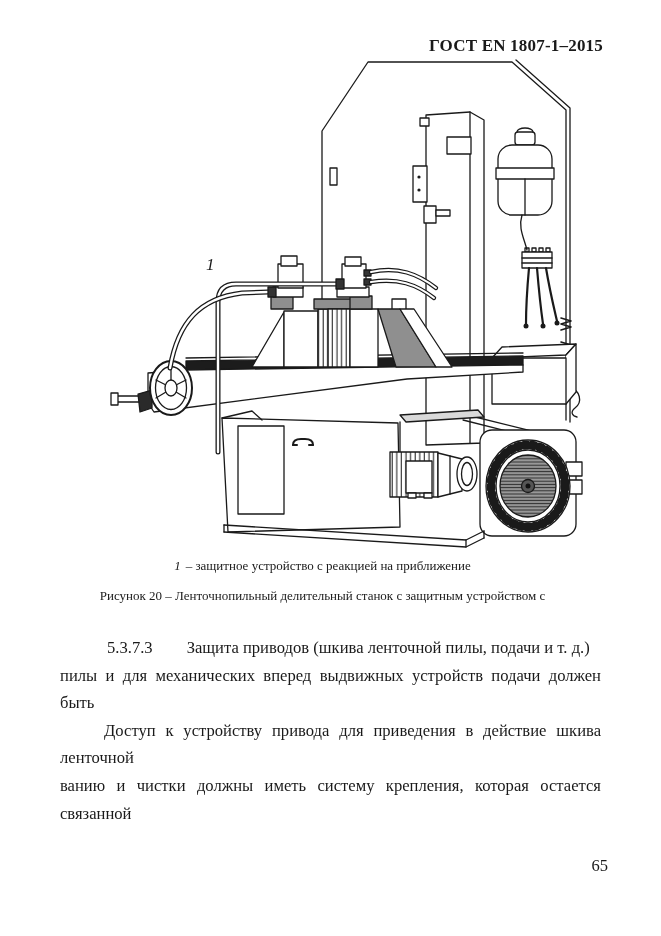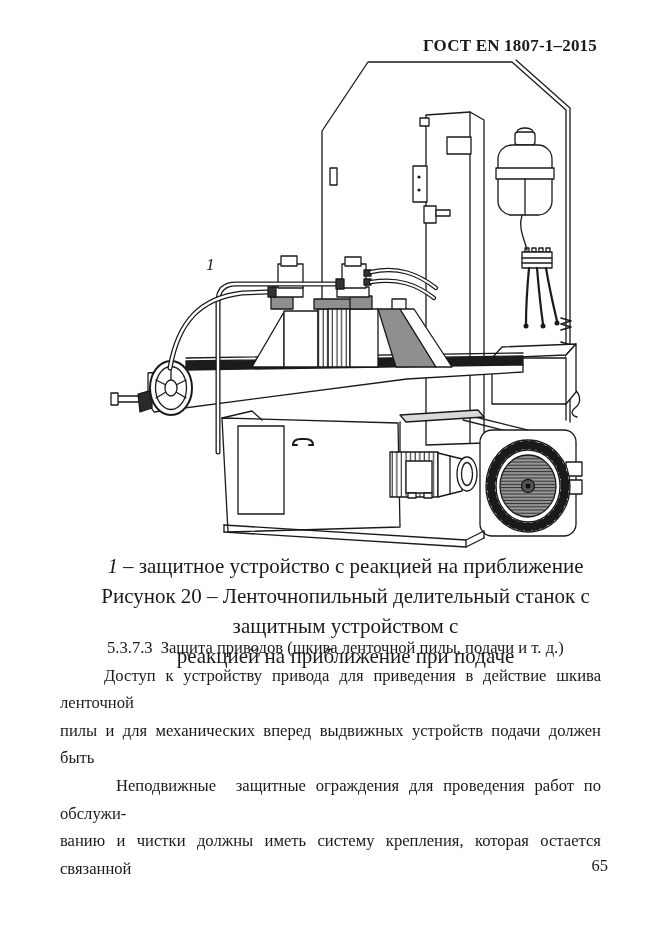--- a/index.html
+++ b/index.html
@@ -2,35 +2,35 @@
 <html><head>
 <meta charset="utf-8">
 <style>
   html,body{margin:0;padding:0;}
   body{
     width:661px;height:936px;position:relative;background:#ffffff;
     font-family:"Liberation Serif","DejaVu Serif",serif;color:#1a1a1a;
     overflow:hidden;
   }
   .header{
-    position:absolute;top:36px;right:64px;
+    position:absolute;top:36px;right:58px;
     font-size:17px;font-weight:bold;letter-spacing:.2px;
   }
   .figure-svg{position:absolute;top:0;left:0;}
   .captions{
-    position:absolute;left:75px;top:551px;width:541px;
-    font-size:21px;line-height:30px;text-align:center;
+    position:absolute;left:52px;top:551px;width:541px;
+    font-size:13px;line-height:30px;text-align:center;
   }
   .cap-marker{font-style:italic;margin-right:5px;}
   .bodytext{
     position:absolute;left:60px;top:634px;width:541px;
     font-size:16.6px;line-height:27.6px;
   }
   .heading-line{padding-left:47px;}
-  .heading-num{margin-right:8px;}
+  .heading-num{margin-right:34px;}
   .line{white-space:pre-wrap;}
   .j{text-align:justify;text-align-last:justify;}
   .indent1{text-indent:44px;}
   .indent2{text-indent:56px;}
   .pageno{
     position:absolute;top:856px;right:53px;font-size:16.5px;
   }
 </style>
 </head>
 <body>
@@ -207,26 +207,24 @@
 
     <text x="206" y="270" font-family="Liberation Serif, DejaVu Serif, serif" font-size="17" font-style="italic" fill="#1a1a1a" stroke="none">1</text>
   </g>
 </svg>
 
 <div class="captions">
   <div class="cap-line">
     <span class="cap-marker">1</span><span>– защитное устройство с реакцией на приближение</span>
   </div>
   <div class="cap-line">Рисунок 20 – Ленточнопильный делительный станок с защитным устройством с</div>
-  <div class="cap-line">реакцией на приближение при подаче</div>
 </div>
 
 <div class="bodytext">
   <div class="heading-line">
     <span class="heading-num">5.3.7.3</span><span>Защита приводов (шкива ленточной пилы, подачи и т. д.)</span>
   </div>
+  <div class="line j">пилы и для механических вперед выдвижных устройств подачи должен быть</div>
   <div class="line j indent1">Доступ к устройству привода для приведения в действие шкива ленточной</div>
-  <div class="line j">пилы и для механических вперед выдвижных устройств подачи должен быть</div>
-  <div class="line j indent2">Неподвижные  защитные ограждения для проведения работ по обслужи-</div>
   <div class="line j">ванию и чистки должны иметь систему крепления, которая остается связанной</div>
 </div>
 
 <div class="pageno">65</div>
 
 </body></html>

